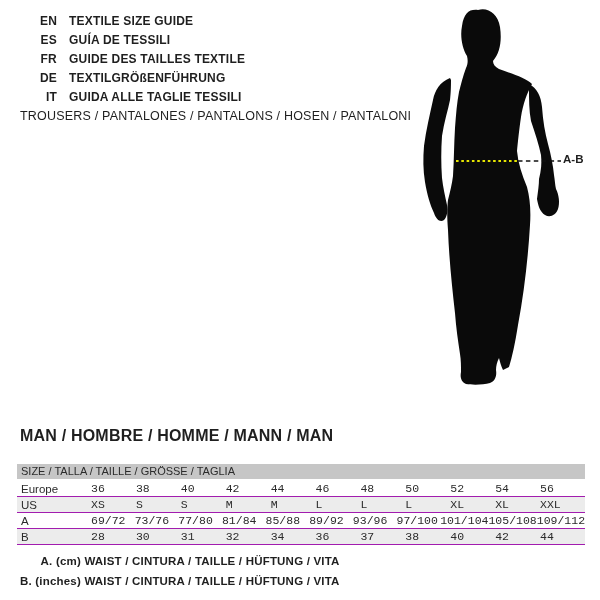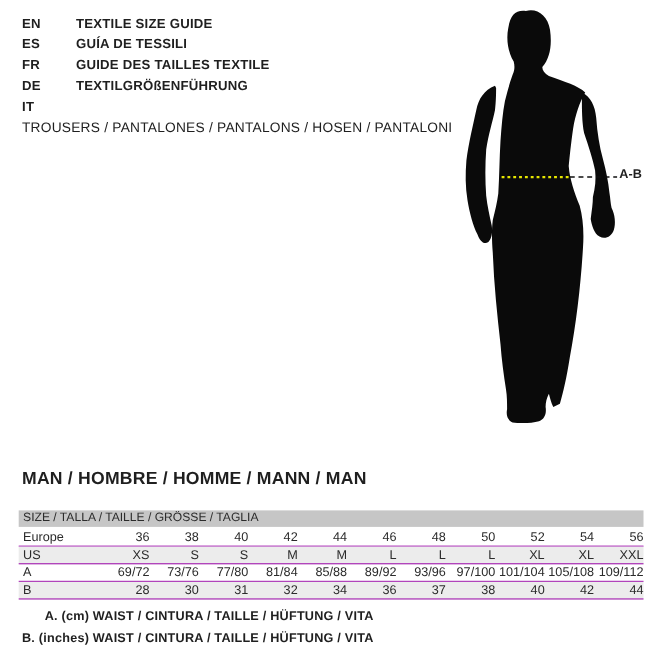--- a/index.html
+++ b/index.html
@@ -7,21 +7,21 @@
   body {
     position: relative;
     background: #ffffff;
     font-family: "Liberation Sans", "DejaVu Sans", sans-serif;
     color: #1f1f1f;
     overflow: hidden;
   }
 
   
   .lang-list { position: absolute; left: 20px; top: 12px; }
-  .lang-row { display: flex; height: 19px; line-height: 19px; }
+  .lang-row { display: flex; height: 19px; line-height: 19px; text-align: right; }
   .lang-code { width: 37px; font-size: 12px; font-weight: bold; letter-spacing: .2px; }
   .lang-label { font-size: 12px; font-weight: bold; letter-spacing: .2px; margin-left: 12px; }
 
   
   .garment-heading {
     position: absolute; left: 20px; top: 109px;
     font-size: 12.5px; font-weight: normal; letter-spacing: .2px;
   }
 
   
@@ -47,21 +47,21 @@
     margin-bottom: 2px;
     margin-top: 12px;
   }
   .table-row {
     display: flex; height: 16px; line-height: 16px;
     font-size: 11.5px; color: #2b2b2b;
     border-bottom: 1px solid #a21caf;
   }
   .table-row.stripe { background: #ececec; }
   .row-label { width: 74px; padding-left: 4px; }
-  .table-cell { flex: 1; text-align: right; }
+  .table-cell { flex: 1; text-align: left; font-family: Liberation Mono, monospace; }
 
   
   .footnotes { position: absolute; left: 20px; top: 552px; }
   .footnote {
     font-size: 11.5px; font-weight: bold; letter-spacing: .2px;
     height: 19.5px; line-height: 19.5px; text-align: right;
   }
 </style>
 </head>
 <body>
@@ -78,20 +78,21 @@
     <div class="lang-row">
       <span class="lang-code">FR</span>
       <span class="lang-label">GUIDE DES TAILLES TEXTILE</span>
     </div>
     <div class="lang-row">
       <span class="lang-code">DE</span>
       <span class="lang-label">TEXTILGRÖßENFÜHRUNG</span>
     </div>
     <div class="lang-row">
       <span class="lang-code">IT</span>
+      <span class="lang-label">GUIDA ALLE TAGLIE TESSILI</span>
     </div>
   </div>
 
 <div class="garment-heading">TROUSERS / PANTALONES / PANTALONS / HOSEN / PANTALONI</div>
 
 <div class="figure-wrap">
   <svg width="210" height="420" viewBox="0 0 210 420" xmlns="http://www.w3.org/2000/svg">
 
     <path fill="#0a0a0a" d="M88 10
       C98 7 108 14 110 27

